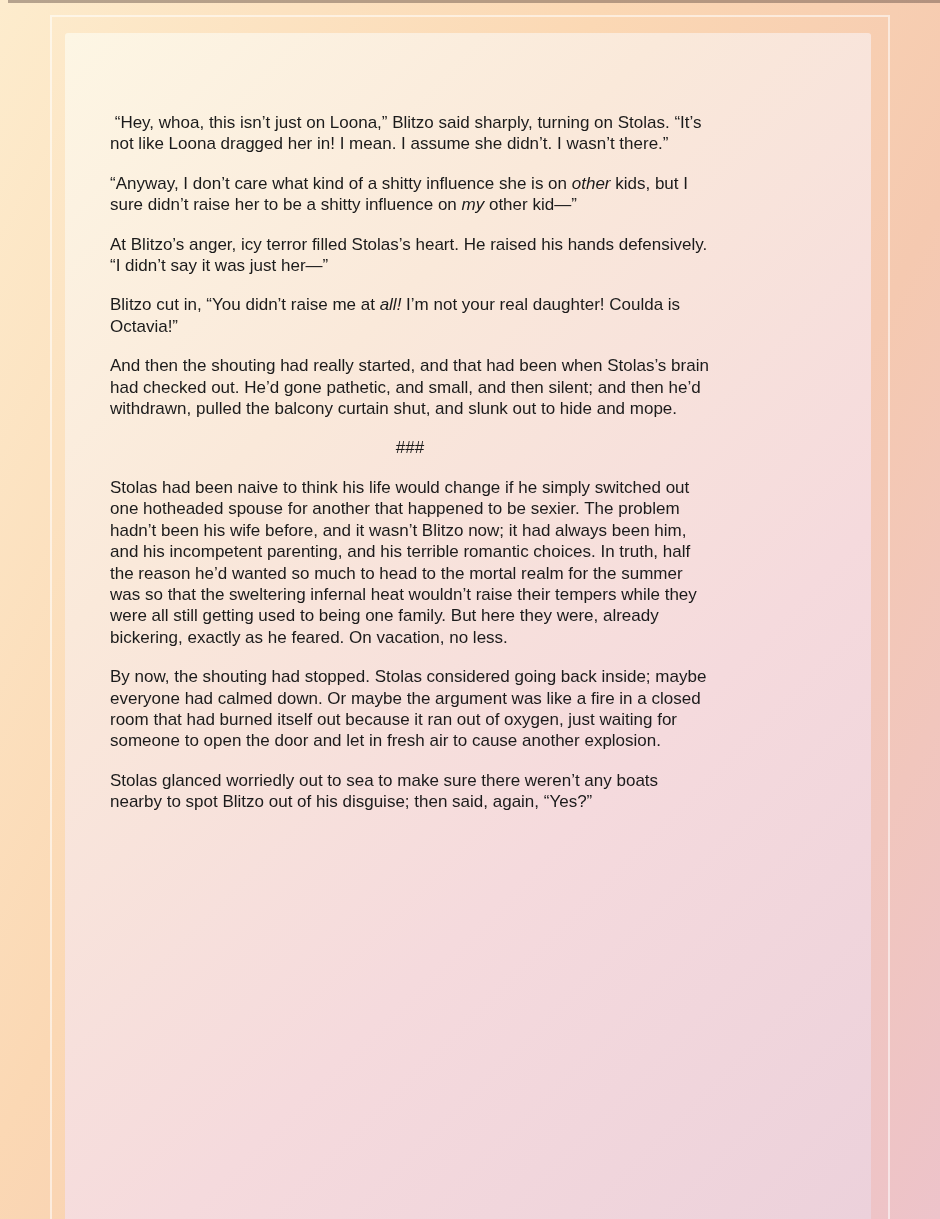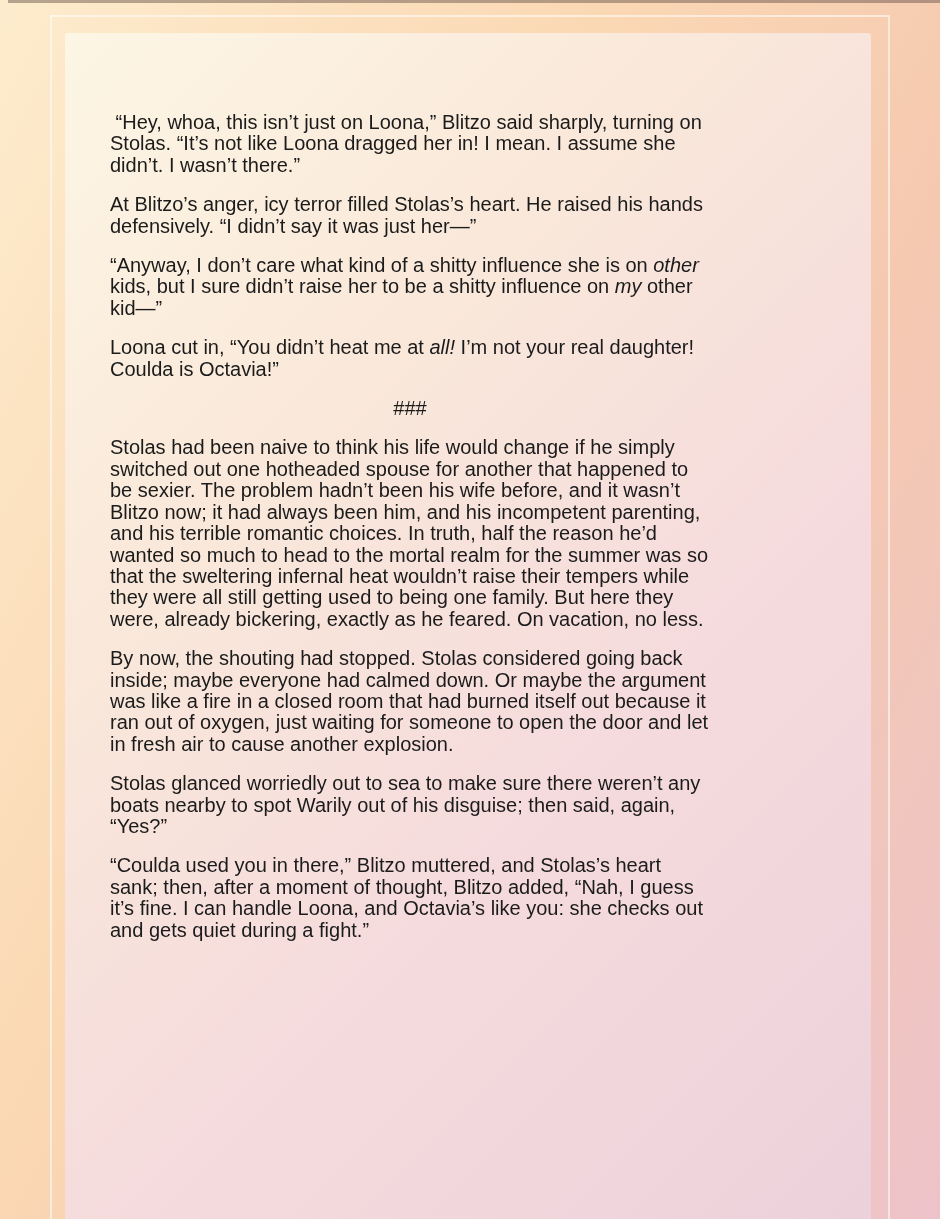--- a/index.html
+++ b/index.html
@@ -40,39 +40,39 @@
       var(--pg0, #fdf6e4) 0%,
       var(--pg1, #fae9da) 30%,
       var(--pg2, #f5dadd) 65%,
       var(--pg3, #ecd1db) 100%);
   }
   .content {
     box-sizing: border-box;
     width: 686px;
     padding: 79px 41px 0 45px;
     color: var(--text, #1b1b1b);
-    font-size: 20px;
+    font-size: 17px;
     line-height: 21.4px;
   }
   .content p { margin: 0 0 18px 0; }
   .content p.center { text-align: center; }
   .content i { font-style: italic; }
 </style>
 </head>
 <body>
 
 <div class="screen">
   <div class="top-strip"></div>
   <div class="frame"></div>
   <div class="card">
     <div class="content" id="story">
         <p><span>&nbsp;“Hey, whoa, this isn’t just on Loona,” Blitzo said sharply, turning on Stolas. “It’s not like Loona dragged her in! I mean. I assume she didn’t. I wasn’t there.”</span></p>
+        <p><span>“Anyway, I don’t care what kind of a shitty influence she is on </span><i>other</i><span> kids, but I sure didn’t raise her to be a shitty influence on </span><i>my</i><span> other kid—”</span></p>
         <p><span>At Blitzo’s anger, icy terror filled Stolas’s heart. He raised his hands defensively. “I didn’t say it was just her—”</span></p>
-        <p><span>“Anyway, I don’t care what kind of a shitty influence she is on </span><i>other</i><span> kids, but I sure didn’t raise her to be a shitty influence on </span><i>my</i><span> other kid—”</span></p>
-        <p><span>Loona cut in, “You didn’t heat me at </span><i>all!</i><span> I’m not your real daughter! Coulda is Octavia!”</span></p>
+        <p><span>Blitzo cut in, “You didn’t raise me at </span><i>all!</i><span> I’m not your real daughter! Coulda is Octavia!”</span></p>
+        <p><span>And then the shouting had really started, and that had been when Stolas’s brain had checked out. He’d gone pathetic, and small, and then silent; and then he’d withdrawn, pulled the balcony curtain shut, and slunk out to hide and mope.</span></p>
         <p class="center"><span>###</span></p>
         <p><span>Stolas had been naive to think his life would change if he simply switched out one hotheaded spouse for another that happened to be sexier. The problem hadn’t been his wife before, and it wasn’t Blitzo now; it had always been him, and his incompetent parenting, and his terrible romantic choices. In truth, half the reason he’d wanted so much to head to the mortal realm for the summer was so that the sweltering infernal heat wouldn’t raise their tempers while they were all still getting used to being one family. But here they were, already bickering, exactly as he feared. On vacation, no less.</span></p>
         <p><span>By now, the shouting had stopped. Stolas considered going back inside; maybe everyone had calmed down. Or maybe the argument was like a fire in a closed room that had burned itself out because it ran out of oxygen, just waiting for someone to open the door and let in fresh air to cause another explosion.</span></p>
-        <p><span>Stolas glanced worriedly out to sea to make sure there weren’t any boats nearby to spot Warily out of his disguise; then said, again, “Yes?”</span></p>
-        <p><span>“Coulda used you in there,” Blitzo muttered, and Stolas’s heart sank; then, after a moment of thought, Blitzo added, “Nah, I guess it’s fine. I can handle Loona, and Octavia’s like you: she checks out and gets quiet during a fight.”</span></p>
+        <p><span>Stolas glanced worriedly out to sea to make sure there weren’t any boats nearby to spot Blitzo out of his disguise; then said, again, “Yes?”</span></p>
       </div>
   </div>
 </div>
 
 </body></html>

